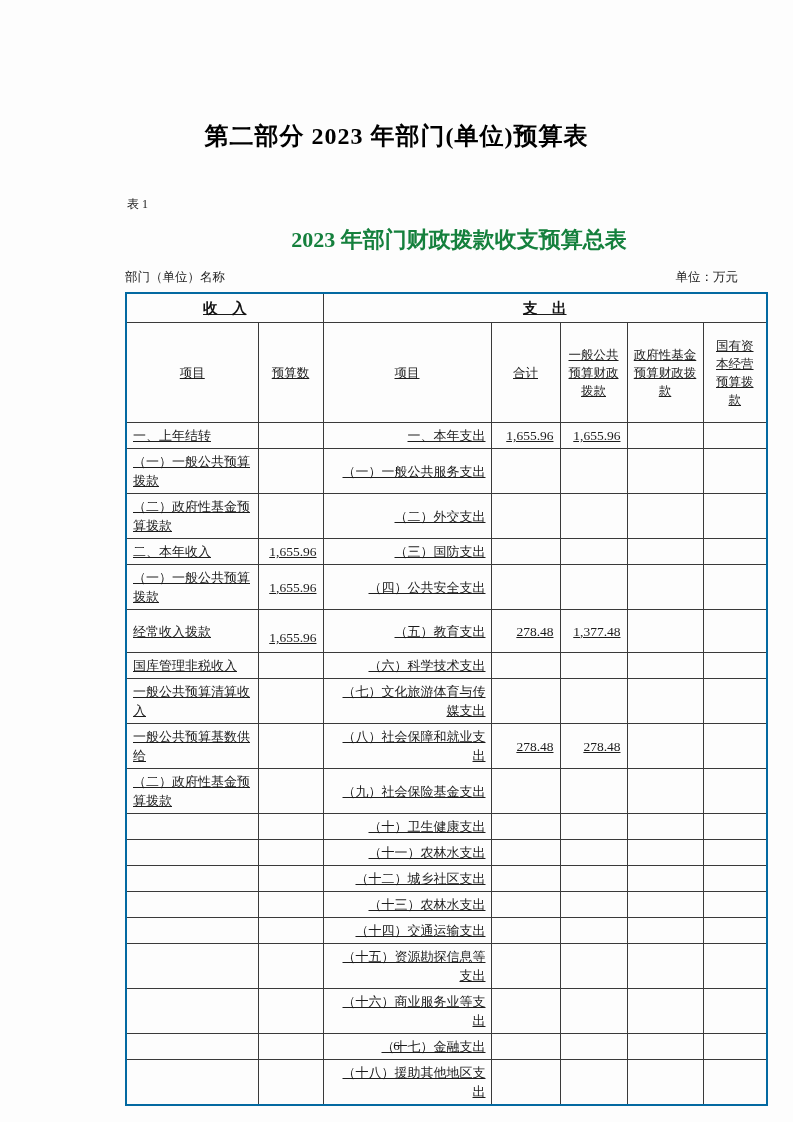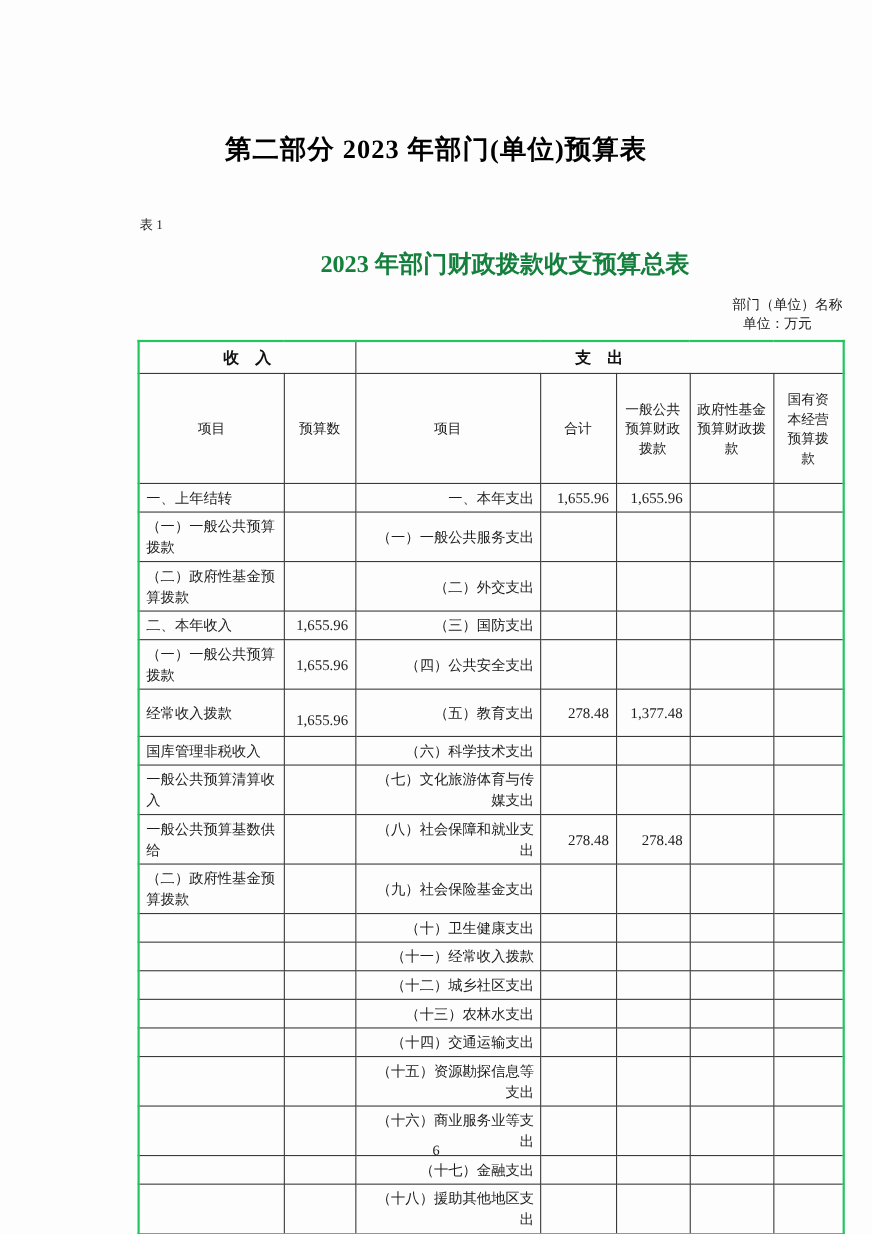--- a/index.html
+++ b/index.html
@@ -33,29 +33,29 @@
     font-weight:bold;
     color:#15803d;
   }
   .meta-row{
     width:641px;
     margin:14px 0 0 125px;
     font-size:12.5px;
     display:flex;
     justify-content:space-between;
     align-items:flex-end;
-    flex-direction:column;
   }
   .meta-right{padding-right:28px;}
   table.budget{
     table-layout:fixed;
     border-collapse:collapse;
     width:641px;
     margin:6px 0 0 125px;
-    border:2px solid #22c55e;
+    border:2px solid #0369a1;
+    text-decoration:underline;
   }
   table.budget th, table.budget td{
     border:1px solid #3a3a3a;
     vertical-align:middle;
     overflow:hidden;
     word-break:break-all;
   }
   tr.group-row th{
     height:26px;
     font-size:14.5px;
@@ -247,21 +247,21 @@
       <td class="cell-item-ex">（十）卫生健康支出</td>
       <td class="cell-num"></td>
       <td class="cell-num"></td>
       <td class="cell-num"></td>
       <td class="cell-num"></td>
     </tr>
 
     <tr>
       <td class="cell-item-in"></td>
       <td class="cell-num"></td>
-      <td class="cell-item-ex">（十一）经常收入拨款</td>
+      <td class="cell-item-ex">（十一）农林水支出</td>
       <td class="cell-num"></td>
       <td class="cell-num"></td>
       <td class="cell-num"></td>
       <td class="cell-num"></td>
     </tr>
 
     <tr>
       <td class="cell-item-in"></td>
       <td class="cell-num"></td>
       <td class="cell-item-ex">（十二）城乡社区支出</td>

